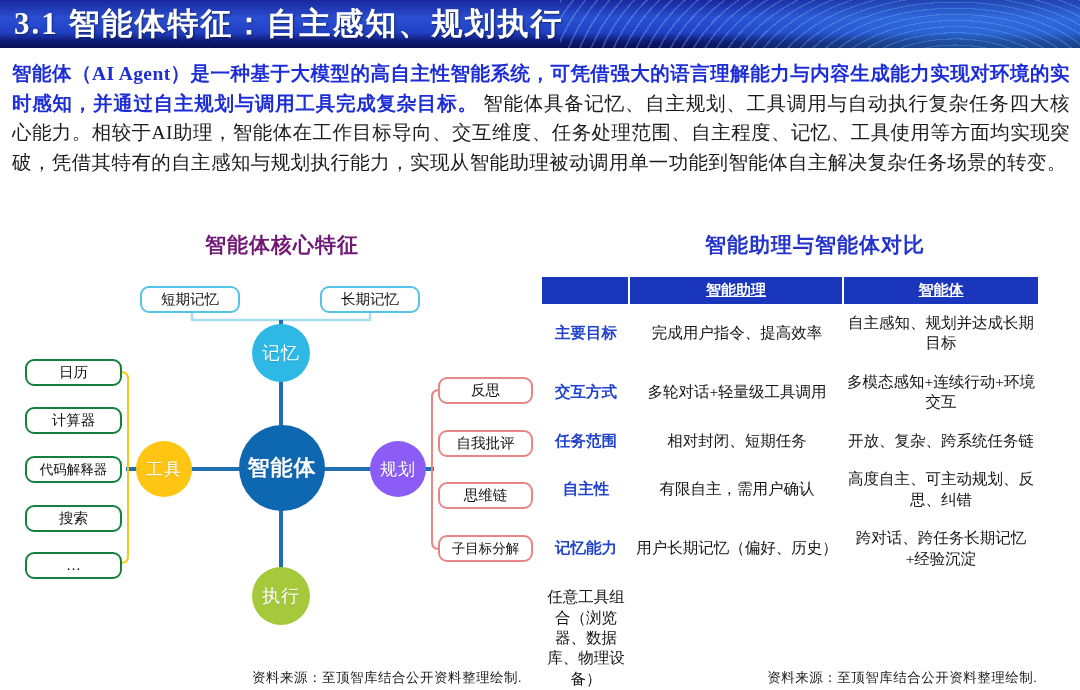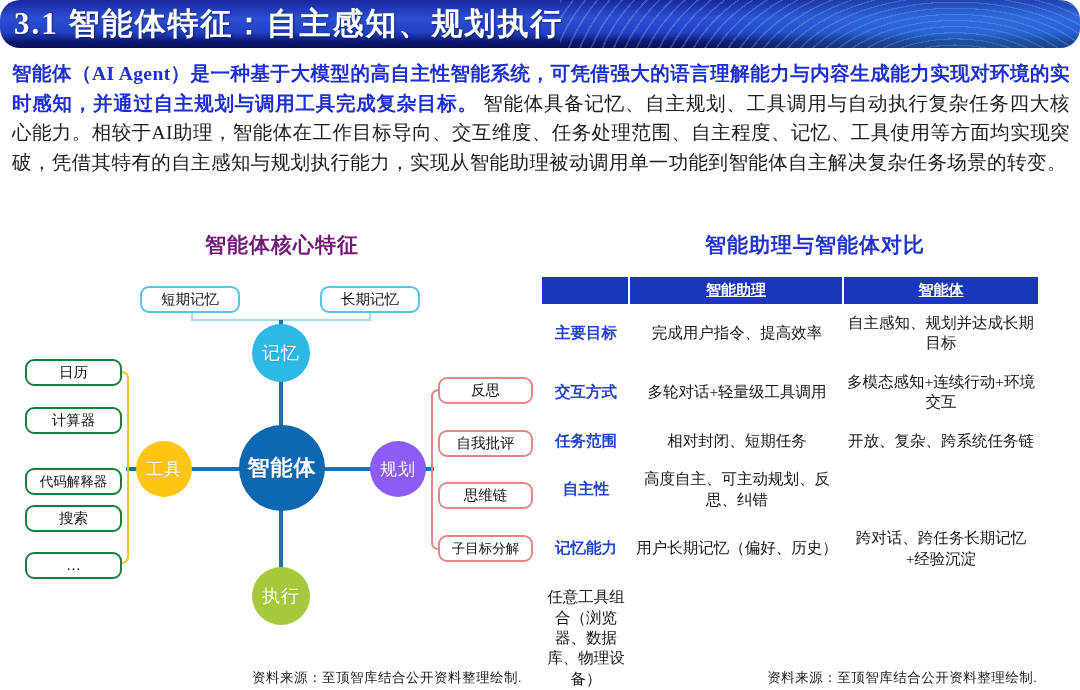--- a/index.html
+++ b/index.html
@@ -2,21 +2,21 @@
 <html><head>
 <meta charset="utf-8">
 <style>
   * { margin:0; padding:0; box-sizing:border-box; }
   html,body { width:1080px; height:690px; background:#fff; overflow:hidden;
               font-family:"Liberation Serif","DejaVu Serif",serif; }
   .stage { position:relative; width:1080px; height:690px; background:#fff; }
 
   
   .header { position:absolute; left:0; top:0; width:1080px; height:48px; overflow:hidden;
-            background:linear-gradient(180deg,#19279e 0%,#2b4fd2 38%,#2140c4 68%,#0e1a74 86%,#0a0f52 100%);border-radius:20px; }
+            background:linear-gradient(180deg,#19279e 0%,#2b4fd2 38%,#2140c4 68%,#0e1a74 86%,#0a0f52 100%); }
   .globe { position:absolute; right:0; top:0; width:520px; height:48px; pointer-events:none;
            background:
              radial-gradient(ellipse 430px 210px at 82% 175%, rgba(70,185,255,.55), rgba(70,185,255,0) 72%),
              repeating-radial-gradient(ellipse 430px 240px at 76% 195%, rgba(150,225,255,0) 0 9px, rgba(150,225,255,.30) 9px 11px);
            opacity:.85; }
   .header-title { position:absolute; left:14px; top:3px; font-size:31px; font-weight:bold;
                   color:#ffffff; letter-spacing:2px; white-space:nowrap; z-index:2;
                   text-shadow:1px 1px 2px rgba(0,0,0,.45); }
 
   
@@ -46,21 +46,21 @@
   #node-center   { left:239px; top:425px; width:86px; height:86px; background:#0e67b1; font-size:22px; font-weight:bold; }
   #node-tools    { left:136px; top:441px; width:56px; height:56px; background:#fec513; font-size:17px; }
   #node-planning { left:370px; top:441px; width:56px; height:56px; background:#8b5cf6; font-size:17px; }
   #node-exec     { left:252px; top:567px; width:58px; height:58px; background:#a6c93c; font-size:18px; }
 
   
   #b-short { left:140px; top:286px; width:100px; height:27px; }
   #b-long  { left:320px; top:286px; width:100px; height:27px; }
   #b-cal   { left:25px; top:359px; width:97px; height:27px; }
   #b-calc  { left:25px; top:407px; width:97px; height:27px; }
-  #b-code  { left:25px; top:456px; width:97px; height:27px; font-size:13.5px;margin-top:12px; }
+  #b-code  { left:25px; top:456px; width:97px; height:27px; font-size:13.5px; }
   #b-search{ left:25px; top:505px; width:97px; height:27px; }
   #b-more  { left:25px; top:552px; width:97px; height:27px; }
   #b-refl  { left:438px; top:377px; width:95px; height:27px; }
   #b-crit  { left:438px; top:430px; width:95px; height:27px; }
   #b-cot   { left:438px; top:482px; width:95px; height:27px; }
   #b-sub   { left:438px; top:535px; width:95px; height:27px; font-size:13.5px; }
 
   
   .cmp-table { position:absolute; left:542px; top:277px; width:496px; z-index:2; }
   .cmp-header { display:grid; grid-template-columns:88px 214px 194px; height:27px;
@@ -140,20 +140,21 @@
       <div class="cell">多轮对话+轻量级工具调用</div>
       <div class="cell">多模态感知+连续行动+环境交互</div>
     </div>
     <div class="cmp-row">
       <div class="cell label">任务范围</div>
       <div class="cell">相对封闭、短期任务</div>
       <div class="cell">开放、复杂、跨系统任务链</div>
     </div>
     <div class="cmp-row">
       <div class="cell label">自主性</div>
+      <div class="cell">有限自主，需用户确认</div>
       <div class="cell">高度自主、可主动规划、反思、纠错</div>
     </div>
     <div class="cmp-row">
       <div class="cell label">记忆能力</div>
       <div class="cell">用户长期记忆（偏好、历史）</div>
       <div class="cell">跨对话、跨任务长期记忆+经验沉淀</div>
     </div>
     <div class="cmp-row">
       <div class="cell">任意工具组合（浏览器、数据库、物理设备）</div>
     </div>

